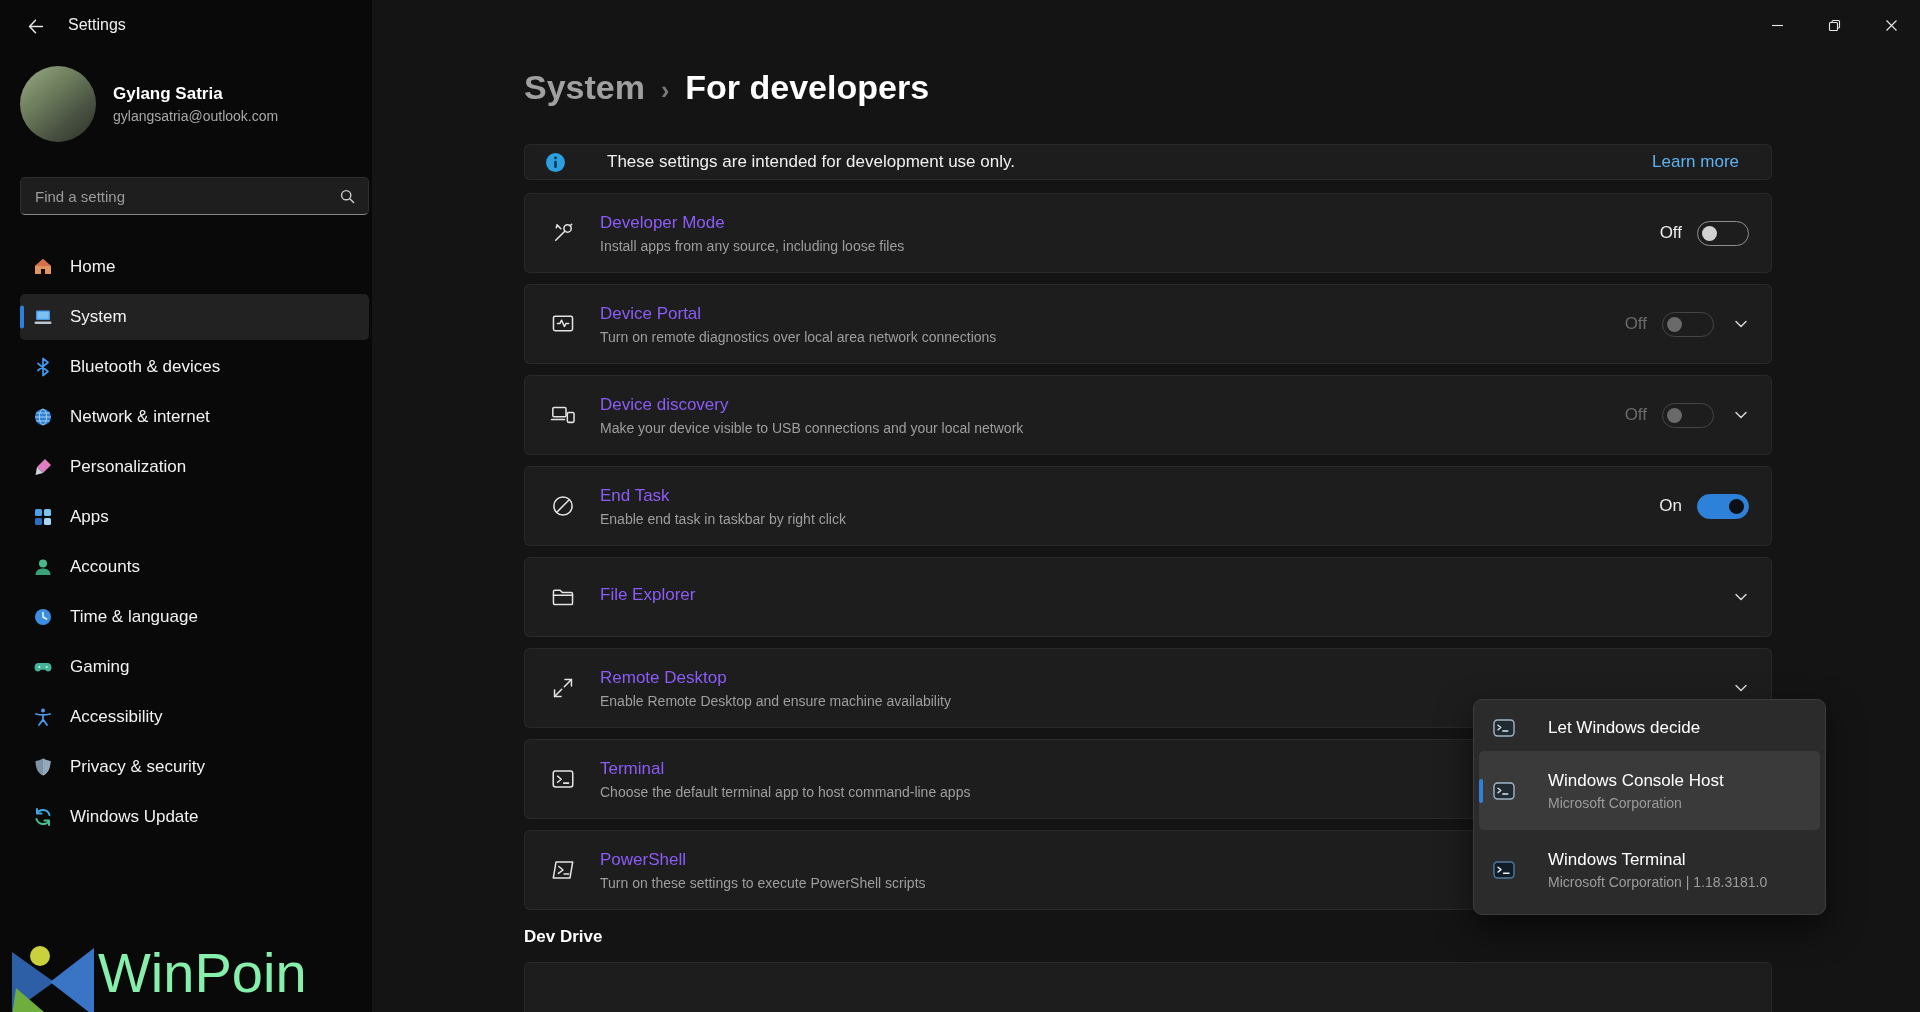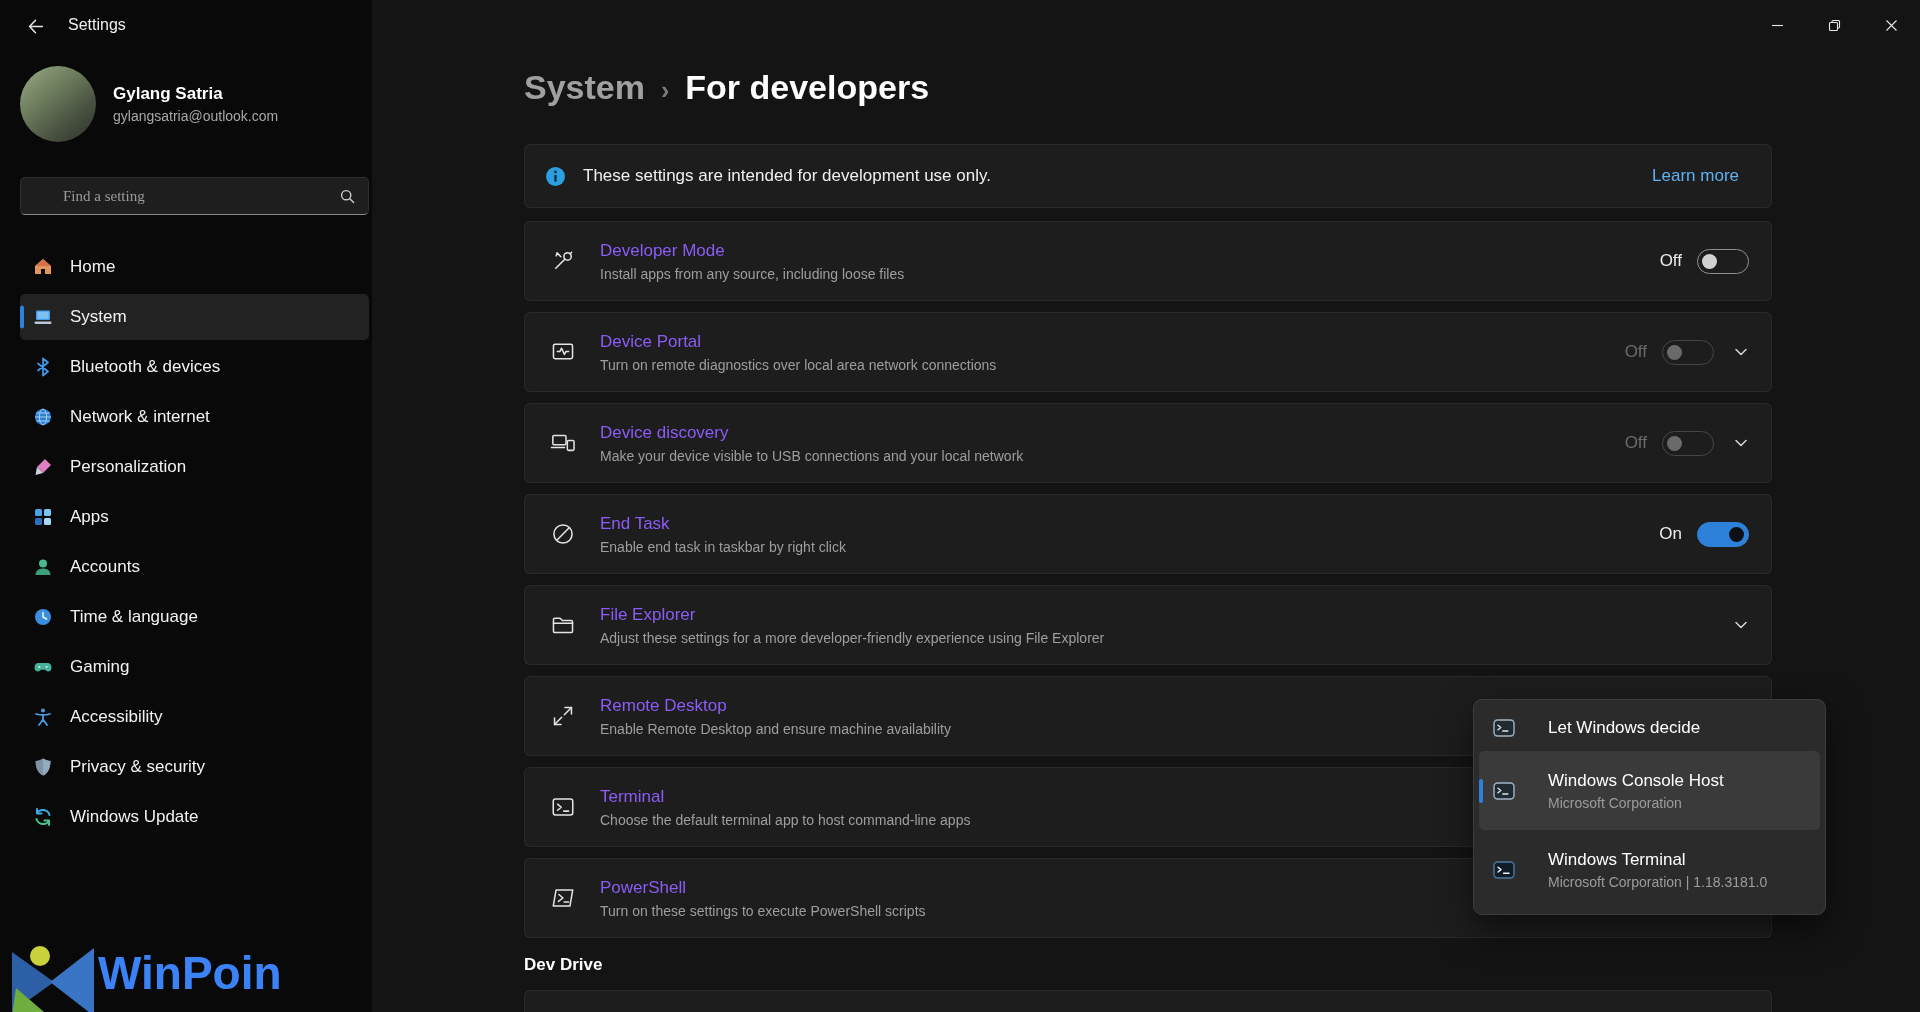--- a/index.html
+++ b/index.html
@@ -15,39 +15,39 @@
   .win-controls { position:absolute; right:0; top:0; display:flex; height:50px; }
   .win-btn { width:57px; height:50px; display:flex; align-items:center; justify-content:center; cursor:pointer; }
 
   .profile { position:absolute; left:20px; top:66px; display:flex; align-items:center; gap:17px; width:340px; cursor:pointer; }
   .avatar { width:76px; height:76px; border-radius:50%; flex:none;
     background:linear-gradient(140deg,#9aab88 0%,#70805f 35%,#4a5342 68%,#2b3028 100%); }
   .profile-name { font-size:17px; font-weight:700; color:#fff; margin-bottom:4px; }
   .profile-email { font-size:14px; color:#a8a8a8; }
 
   .searchbox { position:absolute; left:20px; top:177px; width:349px; height:38px; background:#1e1e1e; border:1px solid #2e2e2e; border-bottom-color:#8a8a8a; border-radius:5px; display:flex; align-items:center; }
-  .searchbox input { flex:1; background:transparent; border:none; outline:none; color:#ec4899; font-size:15px; padding:0 10px 0 14px; font-family:Liberation Serif, serif;margin-left:28px; }
+  .searchbox input { flex:1; background:transparent; border:none; outline:none; color:#ec4899; font-size:15px; padding:0 10px 0 14px; font-family:Liberation Sans, sans-serif; }
   .searchbox input::placeholder { color:#9b9b9b; }
   .search-icon { margin-right:12px; flex:none; display:flex; }
 
   .nav { position:absolute; left:20px; top:244px; width:349px; }
   .nav-item { height:46px; margin-bottom:4px; display:flex; align-items:center; gap:17px; padding:0 13px; border-radius:5px; position:relative; cursor:pointer; }
   .nav-item.selected { background:#222222; }
   .sel-pill { position:absolute; left:0; top:50%; transform:translateY(-50%); width:3.5px; height:23px; border-radius:2px; background:var(--accent); }
   .nav-icon { width:20px; height:20px; flex:none; display:flex; }
   .nav-label { font-size:17px; color:#f2f2f2; white-space:nowrap; }
 
   .breadcrumb { position:absolute; left:524px; top:68px; font-size:34px; font-weight:600; display:flex; align-items:center; gap:16px; z-index:2; }
   .crumb-root { color:#a0a0a0; cursor:pointer; }
   .crumb-sep { color:#7a7a7a; font-size:25px; padding-top:5px; }
   .crumb-current { color:#ffffff; }
 
   .content { position:absolute; left:524px; top:144px; width:1248px; }
 
-  .banner { height:64px; background:var(--card); border:1px solid var(--cardborder); border-radius:6px; display:flex; align-items:center; padding:0 20px; margin-bottom:13px; }
+  .banner { height:36px; background:var(--card); border:1px solid var(--cardborder); border-radius:6px; display:flex; align-items:center; padding:0 20px; margin-bottom:13px;gap:24px; }
   .info-icon { flex:none; display:flex; }
   .banner-text { margin-left:17px; font-size:17px; color:#f0f0f0; }
   .learn-more { margin-left:auto; margin-right:12px; color:var(--link); font-size:17px; cursor:pointer; text-decoration:none; }
 
   .card { height:80px; background:var(--card); border:1px solid var(--cardborder); border-radius:6px; display:flex; align-items:center; margin-bottom:11px; padding:0 22px 0 25px; }
   .card-icon { width:26px; height:26px; flex:none; margin-right:24px; display:flex; }
   .card-title { font-size:17px; color:#8b5cf6; margin-bottom:5px; }
   .card-desc { font-size:14px; color:#9e9e9e; }
   .card-controls { margin-left:auto; display:flex; align-items:center; }
   .toggle-label { font-size:17px; color:#ececec; margin-right:15px; }
@@ -69,21 +69,21 @@
   .fly-item { display:flex; align-items:center; gap:32px; padding:0 13px; border-radius:5px; position:relative; cursor:pointer; }
   .fly-item.single { height:46px; }
   .fly-item.double { height:79px; }
   .fly-item.selected { background:#3a3a3a; }
   .fly-pill { position:absolute; left:0; top:50%; transform:translateY(-50%); width:3.5px; height:24px; border-radius:2px; background:var(--accent); }
   .fly-icon { width:24px; height:24px; flex:none; display:flex; }
   .fly-title { font-size:17px; color:#fff; }
   .fly-sub { font-size:14px; color:#9c9c9c; margin-top:4px; }
 
   .watermark { position:absolute; left:10px; top:930px; display:flex; align-items:center; z-index:15; }
-  .wm-text { font-size:46px; font-weight:700; color:#3b82f6; margin-left:2px; line-height:1; }
+  .wm-text { font-size:56px; font-weight:400; color:#86efac; margin-left:2px; line-height:1; }
 </style>
 </head>
 <body>
 
 <div class="sidebar"></div>
 
 <div class="titlebar">
   <button class="back-button">
     <span style="display:flex">
       <svg width="19" height="19" viewBox="0 0 18 18" fill="none" stroke="#e8e8e8" stroke-width="1.4" stroke-linecap="round" stroke-linejoin="round">
@@ -360,21 +360,20 @@
 
   <section class="card">
     <span class="card-icon">
       <svg width="26" height="26" viewBox="0 0 24 24" fill="none" stroke="#e4e4e4" stroke-width="1.4" stroke-linecap="round" stroke-linejoin="round">
           <path d="M3.2 7 a1.3 1.3 0 0 1 1.3 -1.3 h4.8 l2.1 2.2 h8.1 a1.3 1.3 0 0 1 1.3 1.3 v8.5 a1.3 1.3 0 0 1 -1.3 1.3 H4.5 a1.3 1.3 0 0 1 -1.3 -1.3 Z"></path>
           <path d="M3.2 10.3 h17.6"></path>
         </svg>
     </span>
     <div>
       <div class="card-title">File Explorer</div>
-      <div class="card-desc">Adjust these settings for a more developer-friendly experience using File Explorer</div>
     </div>
     <div class="card-controls">
       <span class="chevron only">
         <svg width="16" height="16" viewBox="0 0 16 16" fill="none" stroke="#d6d6d6" stroke-width="1.5" stroke-linecap="round" stroke-linejoin="round">
             <path d="M3 5.5 L8 10.5 L13 5.5"></path>
           </svg>
       </span>
     </div>
   </section>
 

